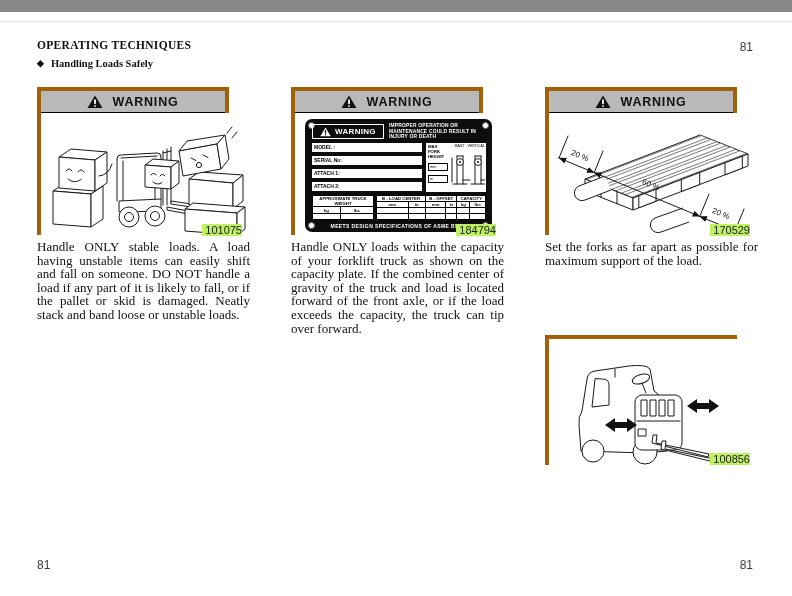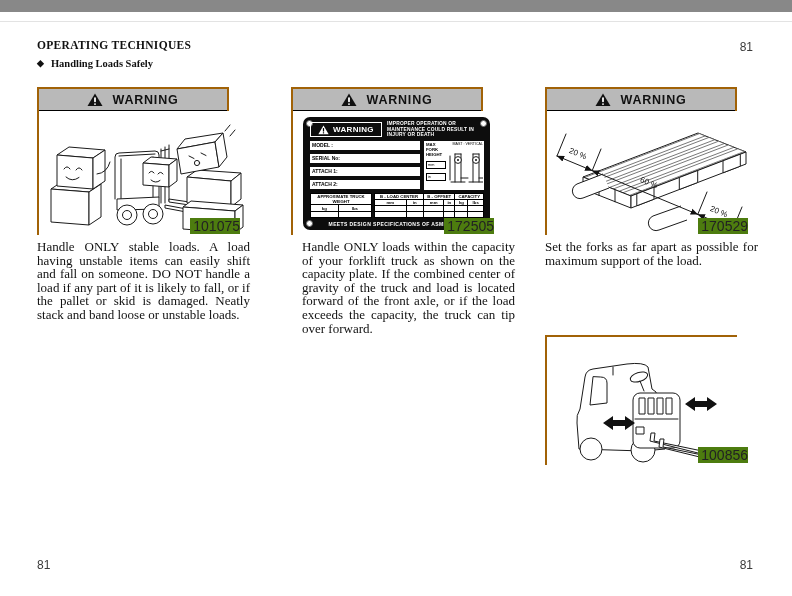--- a/index.html
+++ b/index.html
@@ -18,35 +18,35 @@
   .pagenum.top-right { right:39px; top:28px; }
   .pagenum.bot-left { left:37px; top:546px; }
   .pagenum.bot-right { right:39px; top:546px; }
   .section-head {
     position:absolute; left:37px; top:46px; font-size:10.5px; font-weight:bold;
     display:flex; align-items:center; gap:7px;
   }
   .diamond { font-size:9px; line-height:1; }
 
   .panel {
-    position:absolute; width:192px; border:2px solid #a16207; background:#fff;
+    position:absolute; width:192px; border:4px solid #a16207; background:#fff;
   }
   .panel.with-header { top:75px; height:148px; }
   .warn-header {
     height:22px; background:#b9b9b9; border-bottom:1px solid #000;
     display:flex; align-items:center; justify-content:center; gap:9px;
   }
   .warn-header .warn-word {
     font-family:"Liberation Sans", sans-serif; font-weight:bold; font-size:12.5px;
     letter-spacing:.8px; color:#111;
   }
   .illus { position:relative; width:207px; height:125px; background:#fff; }
   .fig-num {
     position:absolute; right:6px; bottom:2px; font-family:"Liberation Sans", sans-serif;
-    font-size:14px; color:#222; background:#4d7c0f; padding-left:3px;
+    font-size:11px; color:#222; background:#bef264; padding-left:3px;
   }
   .caption {
     position:absolute; width:213px; font-size:13px; line-height:13.6px;
     text-align:justify; color:#111;
   }
   svg { display:block; }
   .ln { fill:none; stroke:#1a1a1a; stroke-width:1; stroke-linejoin:round; stroke-linecap:round; }
   .lnw { fill:#fff; stroke:#1a1a1a; stroke-width:1; stroke-linejoin:round; }
   .lng { fill:#fff; stroke:#555; stroke-width:0.8; stroke-linejoin:round; }
 
@@ -263,24 +263,24 @@
                   <td></td>
                   <td></td>
                   <td></td>
                 </tr>
           </tbody>
             </table>
         </div>
 
         <div class="plate-footer">MEETS DESIGN SPECIFICATIONS OF ASME B56.1</div>
       </div>
-      <span class="fig-num">172505</span>
-    </div>
-  </div>
-  <div class="caption" style="left:302px; top:228px">Handle ONLY loads within the capacity of your forklift truck as shown on the capacity plate. If the combined center of gravity of the truck and load is located forward of the front axle, or if the load exceeds the capacity, the truck can tip over forward.</div>
+      <span class="fig-num">184794</span>
+    </div>
+  </div>
+  <div class="caption" style="left:291px; top:228px">Handle ONLY loads within the capacity of your forklift truck as shown on the capacity plate. If the combined center of gravity of the truck and load is located forward of the front axle, or if the load exceeds the capacity, the truck can tip over forward.</div>
 
   <div class="panel with-header" style="left:545px">
     <div class="warn-header">
       <svg width="16" height="14" viewBox="0 0 16 14">
         <polygon points="8,0.5 15.5,13 0.5,13" fill="#111"></polygon>
         <rect x="7.1" y="4.2" width="1.8" height="5" fill="#fff" rx="0.8"></rect>
         <rect x="7.1" y="10.3" width="1.8" height="1.7" fill="#fff" rx="0.8"></rect>
       </svg>
       <span class="warn-word">WARNING</span>
     </div>

